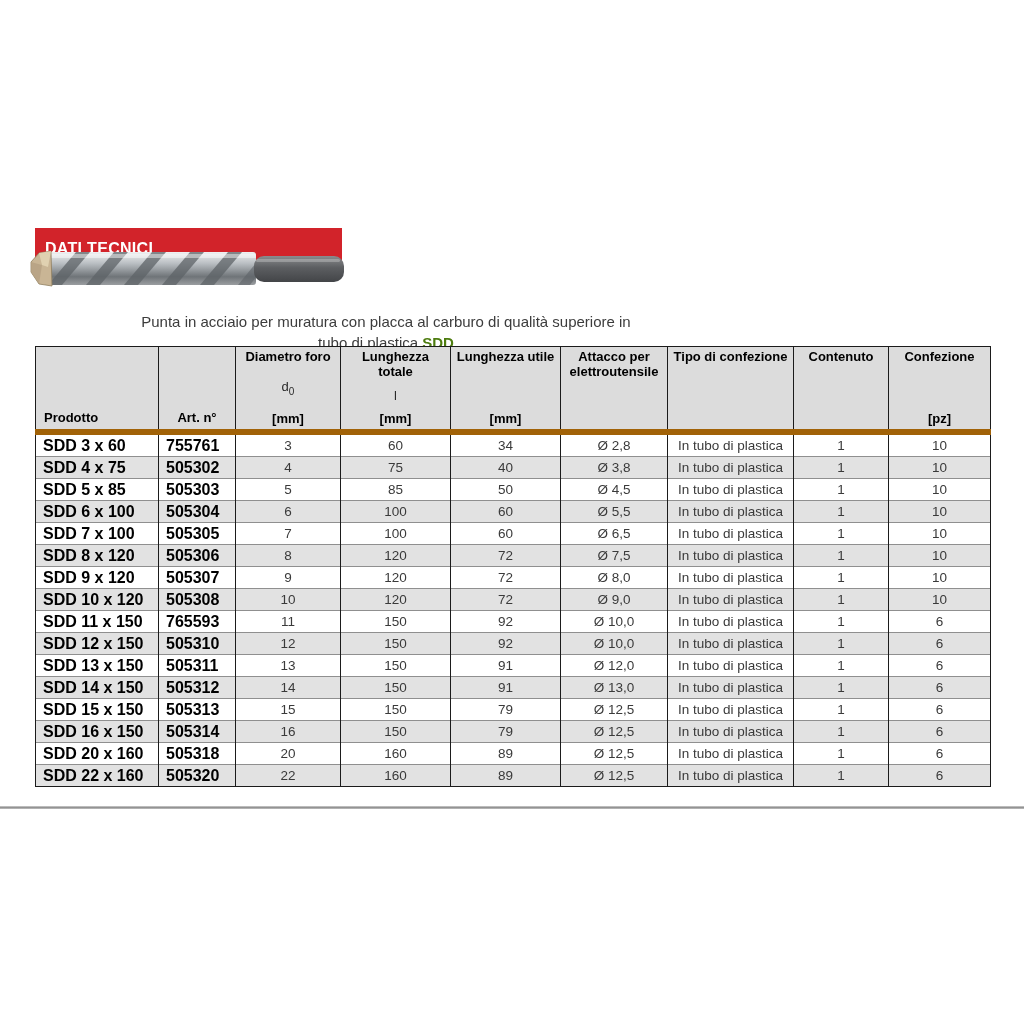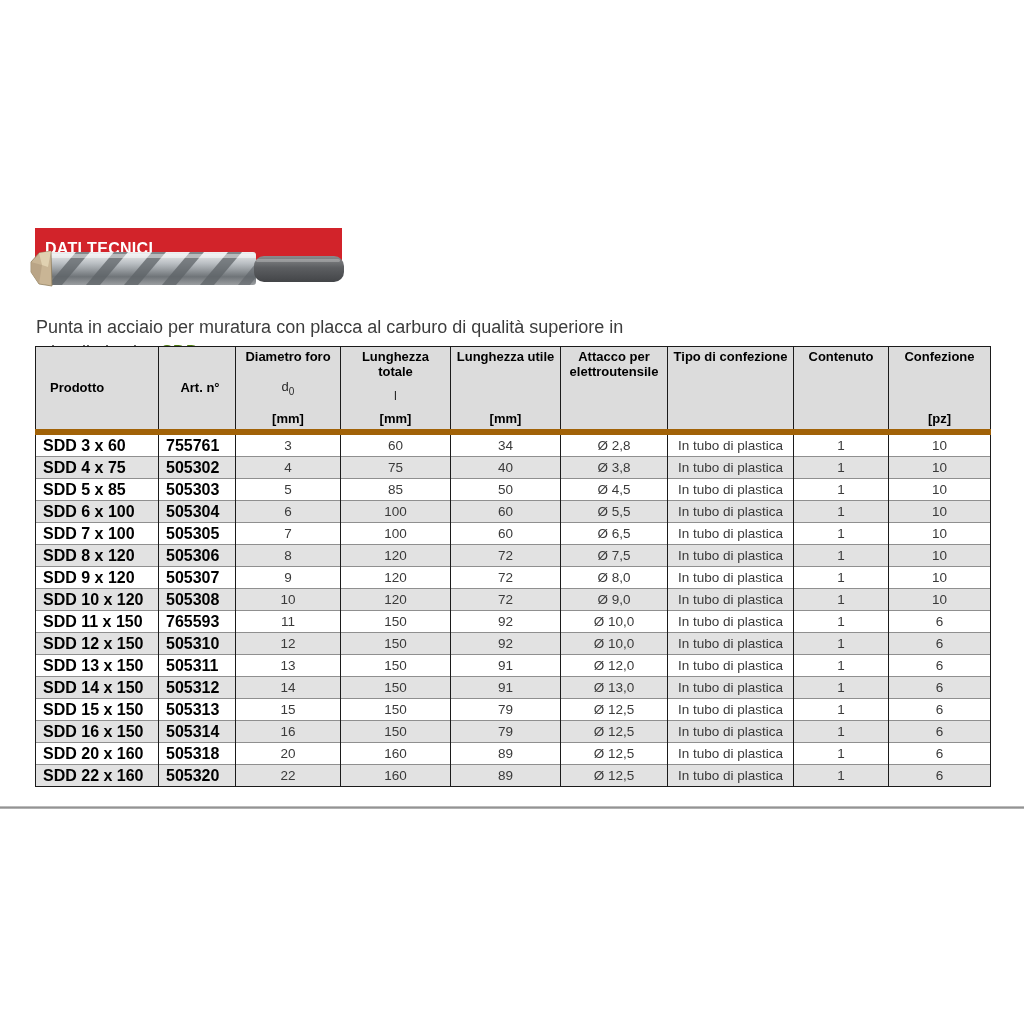--- a/index.html
+++ b/index.html
@@ -16,40 +16,40 @@
   .red-band .band-label {
     color:#ffffff; font-weight:bold; font-size:16px; letter-spacing:0.3px;
   }
 
   
   .drill { position:absolute; left:28px; top:245px; width:318px; height:48px; }
 
   
   .intro {
     position:absolute; left:36px; top:297px; width:700px;
-    font-size:18px; line-height:1.38; color:#3c3c3c;
+    font-size:15px; line-height:1.38; color:#3c3c3c;text-align:center;
   }
   .intro strong { color:#4d7c0f; }
 
   
   .tbl-wrap { position:absolute; left:35px; top:346px; }
   table.spec {
     border-collapse:collapse; table-layout:fixed; width:955px;
     border:1px solid #1b1b1b;
   }
   table.spec th, table.spec td {
     border-left:1px solid #1b1b1b; border-right:1px solid #1b1b1b;
     overflow:hidden; box-sizing:border-box;
   }
   table.spec thead th {
     background:#dcdcdc; border-bottom:6px solid #a16207;
     padding:3px 4px; vertical-align:top;
   }
   .hcell { display:flex; flex-direction:column; justify-content:space-between; height:76px; }
-  .hcell.bottom { justify-content:center;margin-left:6px; }
+  .hcell.bottom { justify-content:flex-end; }
   .col-title { font-size:13px; font-weight:bold; color:#000; line-height:1.15; text-align:center; }
   .col-title.left { text-align:left; padding-left:4px; }
   .col-symbol { font-size:13px; font-weight:normal; color:#2a2a2a; text-align:center; }
   .col-symbol sub { font-size:10px; }
   .col-unit { font-size:13px; font-weight:bold; color:#000; text-align:center; }
   table.spec tbody td {
     height:21px; line-height:21px; padding:0 4px;
     font-size:13.5px; color:#3a3a3a; text-align:center;
     border-top:1px solid #8f8f8f;
   }

